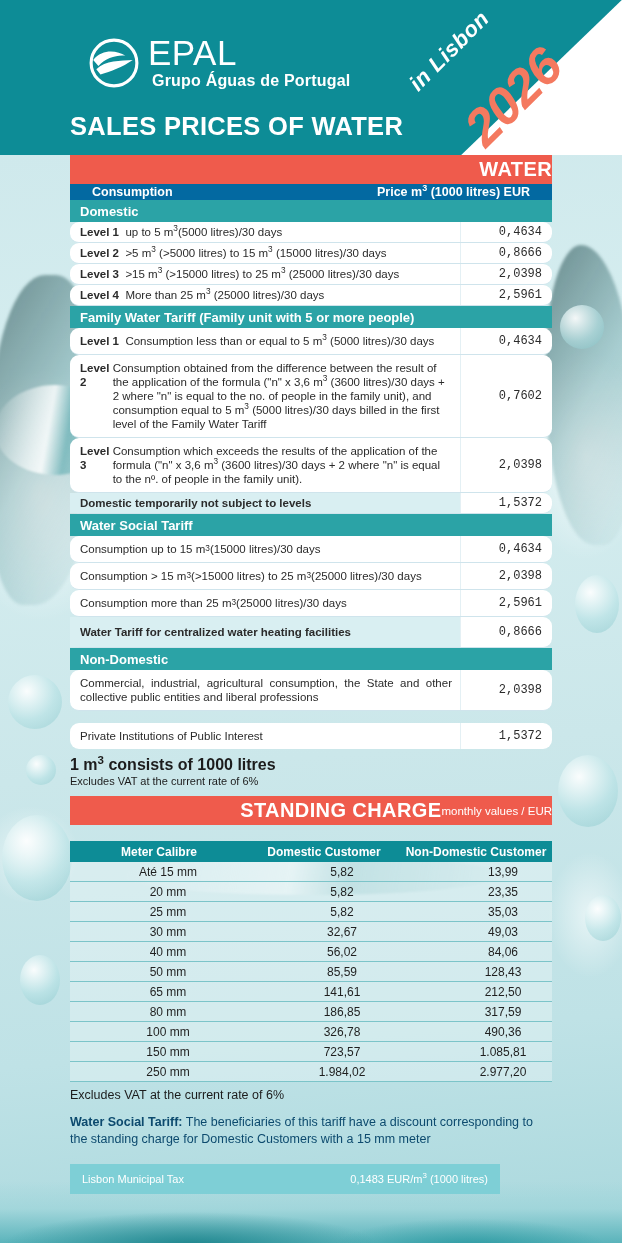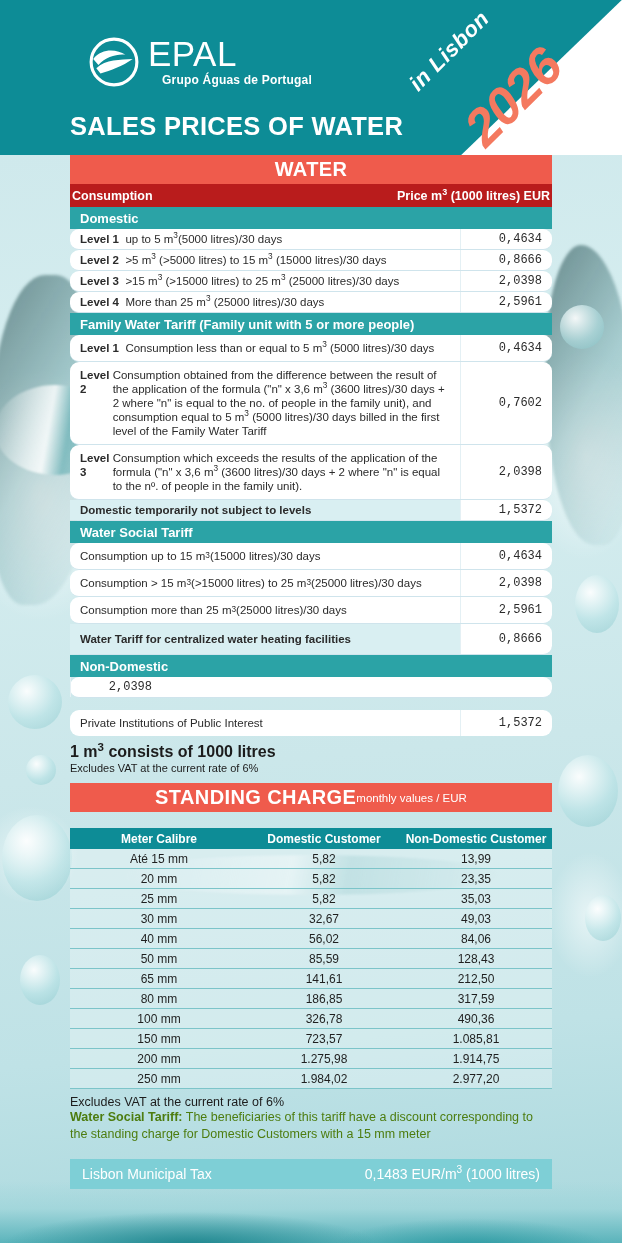--- a/index.html
+++ b/index.html
@@ -80,26 +80,26 @@
   .logo-text-col { display: flex; flex-direction: column; }
   .logo-epal {
     font-size: 35px;
     font-weight: 400;
     color: #ffffff;
     letter-spacing: .5px;
     line-height: 34px;
     font-family: "Liberation Sans", sans-serif;
   }
   .logo-tag {
-    font-size: 12px;
+    font-size: 16px;
     font-weight: bold;
     color: #ffffff;
     letter-spacing: .2px;
     margin-top: 2px;
-    margin-left: 14px;
+    margin-left: 4px;
   }
   .headline {
     position: absolute;
     left: 70px; top: 112px;
     font-size: 25.5px;
     font-weight: bold;
     color: #ffffff;
     letter-spacing: .3px;
   }
   .in-lisbon {
@@ -137,42 +137,42 @@
   }
   .panel { margin: 0 70px 0 70px; width: 482px; }
 
   
   .bar-red {
     background: #ef5b4c;
     color: #ffffff;
     height: 29px;
     display: flex;
     align-items: center;
-    justify-content: center;
-    padding: 0 10px 0 10px;
+    justify-content: flex-end;
+    padding: 0 0 0 10px;
   }
   .bar-red .big {
     font-size: 20px;
     font-weight: bold;
     letter-spacing: .4px;
   }
   .bar-red .small {
     font-size: 11.5px;
     font-weight: normal;
   }
 
   
   .bar-lightteal {
-    background: #b91c1c;
-    color: #ffffff;
-    height: 23px;
+    background: #0369a1;
+    color: #ffffff;
+    height: 16px;
     display: flex;
     align-items: center;
     justify-content: space-between;
-    padding: 0 2px;
+    padding: 0 22px;
     font-size: 12.5px;
     font-weight: bold;
   }
 
   
   .bar-teal {
     background: #2ba3a6;
     color: #ffffff;
     height: 22px;
     display: flex;
@@ -250,51 +250,51 @@
   .sc-head div { text-align: center; }
   .sc-row {
     display: flex;
     background: rgba(255,255,255,.30);
     border-bottom: 1px solid #7cc4c9;
     height: 20px;
     align-items: center;
     font-size: 12px;
     color: #1f1f1f;
   }
-  .sc-row div { text-align: center; }
+  .sc-row div { text-align: center; margin-left: 9px; }
   .c1 { width: 178px; flex: none; }
   .c2 { width: 152px; flex: none; }
   .c3 { width: 152px; flex: none; }
 
   .foot-note {
     margin: 6px 70px 0 70px;
     width: 482px;
     font-size: 12.5px;
     color: #1c1c1c;
   }
   .foot-note2 {
-    margin: 0 70px 0 70px;
+    margin: 12px 70px 0 70px;
     width: 482px;
     font-size: 12.5px;
-    color: #4d7c0f;
+    color: #0c4a6e;
     line-height: 17px;
   }
   .foot-note2 b { font-weight: bold; }
 
   .tax-bar {
     margin: 16px 70px 0 70px;
-    width: 482px;
+    width: 430px;
     height: 26px;
     background: #7ecfd6;
     color: #ffffff;
     display: flex;
     align-items: center;
     justify-content: space-between;
     padding: 15px 12px;
-    font-size: 14px;
+    font-size: 11px;
   }
 </style>
 </head>
 <body>
 
 <div class="page-bg">
   <div class="dark-wave" style="left:-10px; top:120px; width:110px; height:330px; border-radius:50% 40% 60% 30%;"></div>
   <div class="streak" style="left:-5px; top:230px; width:120px; height:90px; border-radius:50%;"></div>
   <div class="blob" style="left:8px; top:520px; width:54px; height:54px;"></div>
   <div class="blob" style="left:26px; top:600px; width:30px; height:30px;"></div>
@@ -399,20 +399,21 @@
     </div>
     <div class="row tint">
       <div class="lbl" style="min-height:30px">Water Tariff for centralized water heating facilities</div>
       <div class="val">0,8666</div>
     </div>
 
     <div class="bar-teal">
       <span>Non-Domestic</span>
     </div>
     <div class="row multi">
+      <div class="lbl" style="text-align:justify">Commercial, industrial, agricultural consumption, the State and other collective public entities and liberal professions</div>
       <div class="val">2,0398</div>
     </div>
     <div class="row tall">
       <div class="lbl">Private Institutions of Public Interest</div>
       <div class="val">1,5372</div>
     </div>
   </div>
 
   <div class="note-a">1 m<sup>3</sup> consists of 1000 litres</div>
   <div class="note-b">Excludes VAT at the current rate of 6%</div>
@@ -469,25 +470,20 @@
       </div>
     <div class="sc-row">
         <div class="c1">100 mm</div>
         <div class="c2">326,78</div>
         <div class="c3">490,36</div>
       </div>
     <div class="sc-row">
         <div class="c1">150 mm</div>
         <div class="c2">723,57</div>
         <div class="c3">1.085,81</div>
-      </div>
-    <div class="sc-row">
-        <div class="c1">200 mm</div>
-        <div class="c2">1.275,98</div>
-        <div class="c3">1.914,75</div>
       </div>
     <div class="sc-row">
         <div class="c1">250 mm</div>
         <div class="c2">1.984,02</div>
         <div class="c3">2.977,20</div>
       </div>
   </div>
 
   <div class="foot-note">Excludes VAT at the current rate of 6%</div>
   <div class="foot-note2"><b>Water Social Tariff:</b><span> The beneficiaries of this tariff have a discount corresponding to the standing charge for Domestic Customers with a 15 mm meter</span></div>

